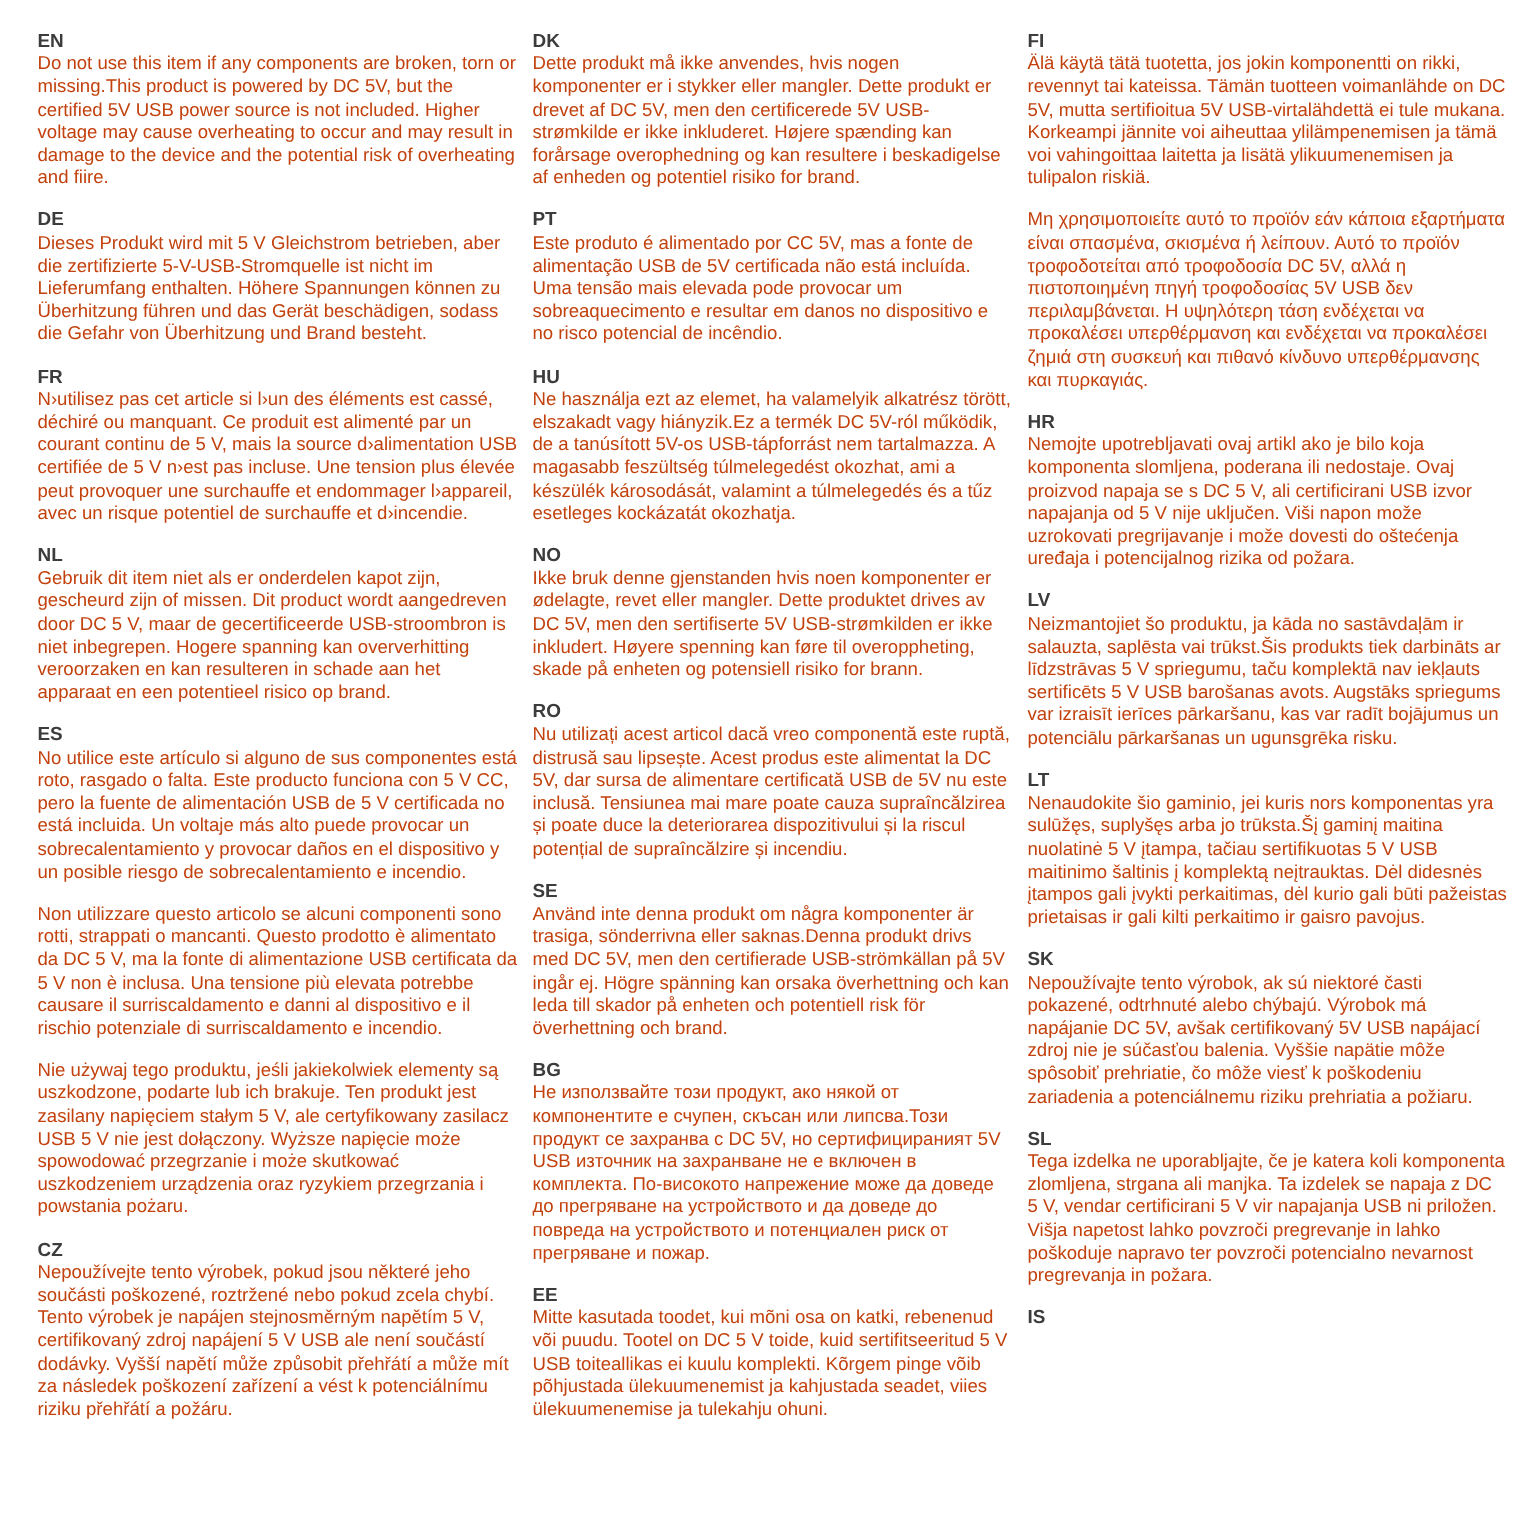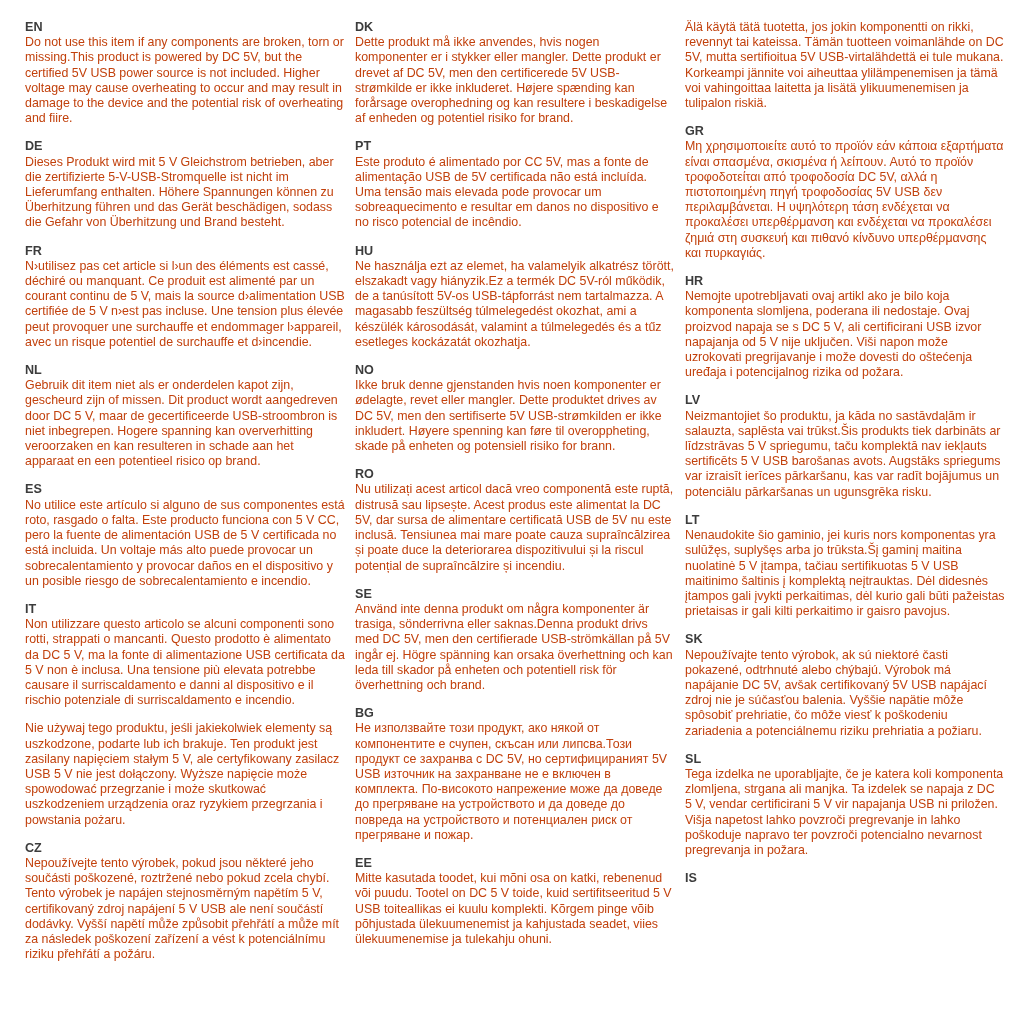--- a/index.html
+++ b/index.html
@@ -58,21 +58,20 @@
     </div>
     <div class="lang-section">
       <div class="lang-code">NL</div>
       <div class="lang-text">Gebruik dit item niet als er onderdelen kapot zijn, gescheurd zijn of missen. Dit product wordt aangedreven door DC 5 V, maar de gecertificeerde USB-stroombron is niet inbegrepen. Hogere spanning kan oververhitting veroorzaken en kan resulteren in schade aan het apparaat en een potentieel risico op brand.</div>
     </div>
     <div class="lang-section">
       <div class="lang-code">ES</div>
       <div class="lang-text">No utilice este artículo si alguno de sus componentes está roto, rasgado o falta. Este producto funciona con 5 V CC, pero la fuente de alimentación USB de 5 V certificada no está incluida. Un voltaje más alto puede provocar un sobrecalentamiento y provocar daños en el dispositivo y un posible riesgo de sobrecalentamiento e incendio.</div>
     </div>
     <div class="lang-section">
-      <div class="lang-code">IT</div>
       <div class="lang-text">Non utilizzare questo articolo se alcuni componenti sono rotti, strappati o mancanti. Questo prodotto è alimentato da DC 5 V, ma la fonte di alimentazione USB certificata da 5 V non è inclusa. Una tensione più elevata potrebbe causare il surriscaldamento e danni al dispositivo e il rischio potenziale di surriscaldamento e incendio.</div>
     </div>
     <div class="lang-section">
       <div class="lang-text">Nie używaj tego produktu, jeśli jakiekolwiek elementy są uszkodzone, podarte lub ich brakuje. Ten produkt jest zasilany napięciem stałym 5 V, ale certyfikowany zasilacz USB 5 V nie jest dołączony. Wyższe napięcie może spowodować przegrzanie i może skutkować uszkodzeniem urządzenia oraz ryzykiem przegrzania i powstania pożaru.</div>
     </div>
     <div class="lang-section">
       <div class="lang-code">CZ</div>
       <div class="lang-text">Nepoužívejte tento výrobek, pokud jsou některé jeho součásti poškozené, roztržené nebo pokud zcela chybí. Tento výrobek je napájen stejnosměrným napětím 5 V, certifikovaný zdroj napájení 5 V USB ale není součástí dodávky. Vyšší napětí může způsobit přehřátí a může mít za následek poškození zařízení a vést k potenciálnímu riziku přehřátí a požáru.</div>
     </div>
   </div>
@@ -107,24 +106,24 @@
       <div class="lang-text">Не използвайте този продукт, ако някой от компонентите е счупен, скъсан или липсва.Този продукт се захранва с DC 5V, но сертифицираният 5V USB източник на захранване не е включен в комплекта. По-високото напрежение може да доведе до прегряване на устройството и да доведе до повреда на устройството и потенциален риск от прегряване и пожар.</div>
     </div>
     <div class="lang-section">
       <div class="lang-code">EE</div>
       <div class="lang-text">Mitte kasutada toodet, kui mõni osa on katki, rebenenud või puudu. Tootel on DC 5 V toide, kuid sertifitseeritud 5 V USB toiteallikas ei kuulu komplekti. Kõrgem pinge võib põhjustada ülekuumenemist ja kahjustada seadet, viies ülekuumenemise ja tulekahju ohuni.</div>
     </div>
   </div>
 
   <div class="col">
     <div class="lang-section">
+      <div class="lang-code">FI</div>
       <div class="lang-text">Älä käytä tätä tuotetta, jos jokin komponentti on rikki, revennyt tai kateissa. Tämän tuotteen voimanlähde on DC 5V, mutta sertifioitua 5V USB-virtalähdettä ei tule mukana. Korkeampi jännite voi aiheuttaa ylilämpenemisen ja tämä voi vahingoittaa laitetta ja lisätä ylikuumenemisen ja tulipalon riskiä.</div>
     </div>
     <div class="lang-section">
-      <div class="lang-code">GR</div>
       <div class="lang-text">Μη χρησιμοποιείτε αυτό το προϊόν εάν κάποια εξαρτήματα είναι σπασμένα, σκισμένα ή λείπουν. Αυτό το προϊόν τροφοδοτείται από τροφοδοσία DC 5V, αλλά η πιστοποιημένη πηγή τροφοδοσίας 5V USB δεν περιλαμβάνεται. Η υψηλότερη τάση ενδέχεται να προκαλέσει υπερθέρμανση και ενδέχεται να προκαλέσει ζημιά στη συσκευή και πιθανό κίνδυνο υπερθέρμανσης και πυρκαγιάς.</div>
     </div>
     <div class="lang-section">
       <div class="lang-code">HR</div>
       <div class="lang-text">Nemojte upotrebljavati ovaj artikl ako je bilo koja komponenta slomljena, poderana ili nedostaje. Ovaj proizvod napaja se s DC 5 V, ali certificirani USB izvor napajanja od 5 V nije uključen. Viši napon može uzrokovati pregrijavanje i može dovesti do oštećenja uređaja i potencijalnog rizika od požara.</div>
     </div>
     <div class="lang-section">
       <div class="lang-code">LV</div>
       <div class="lang-text">Neizmantojiet šo produktu, ja kāda no sastāvdaļām ir salauzta, saplēsta vai trūkst.Šis produkts tiek darbināts ar līdzstrāvas 5 V spriegumu, taču komplektā nav iekļauts sertificēts 5 V USB barošanas avots. Augstāks spriegums var izraisīt ierīces pārkaršanu, kas var radīt bojājumus un potenciālu pārkaršanas un ugunsgrēka risku.</div>
     </div>

